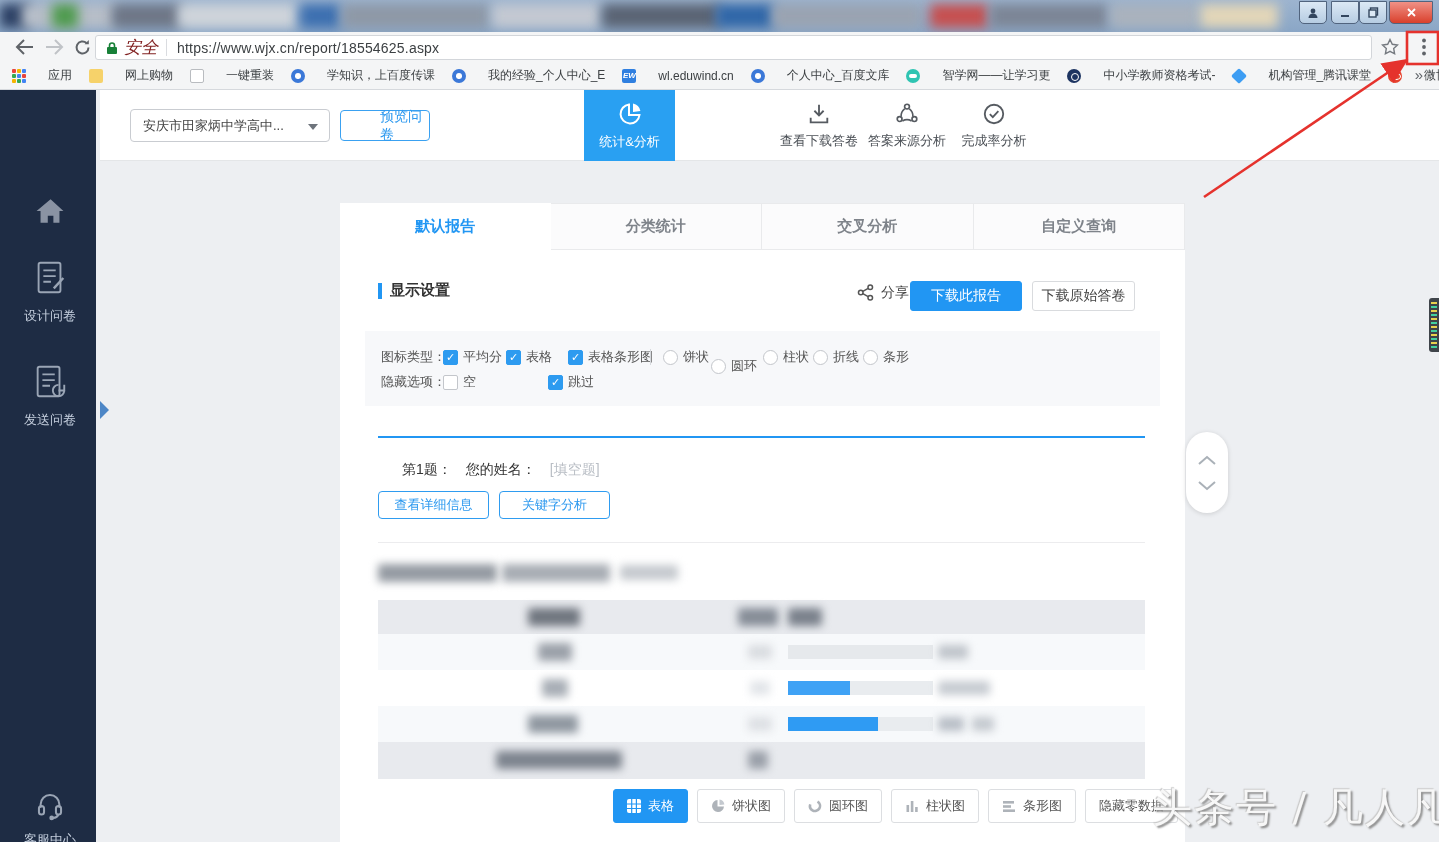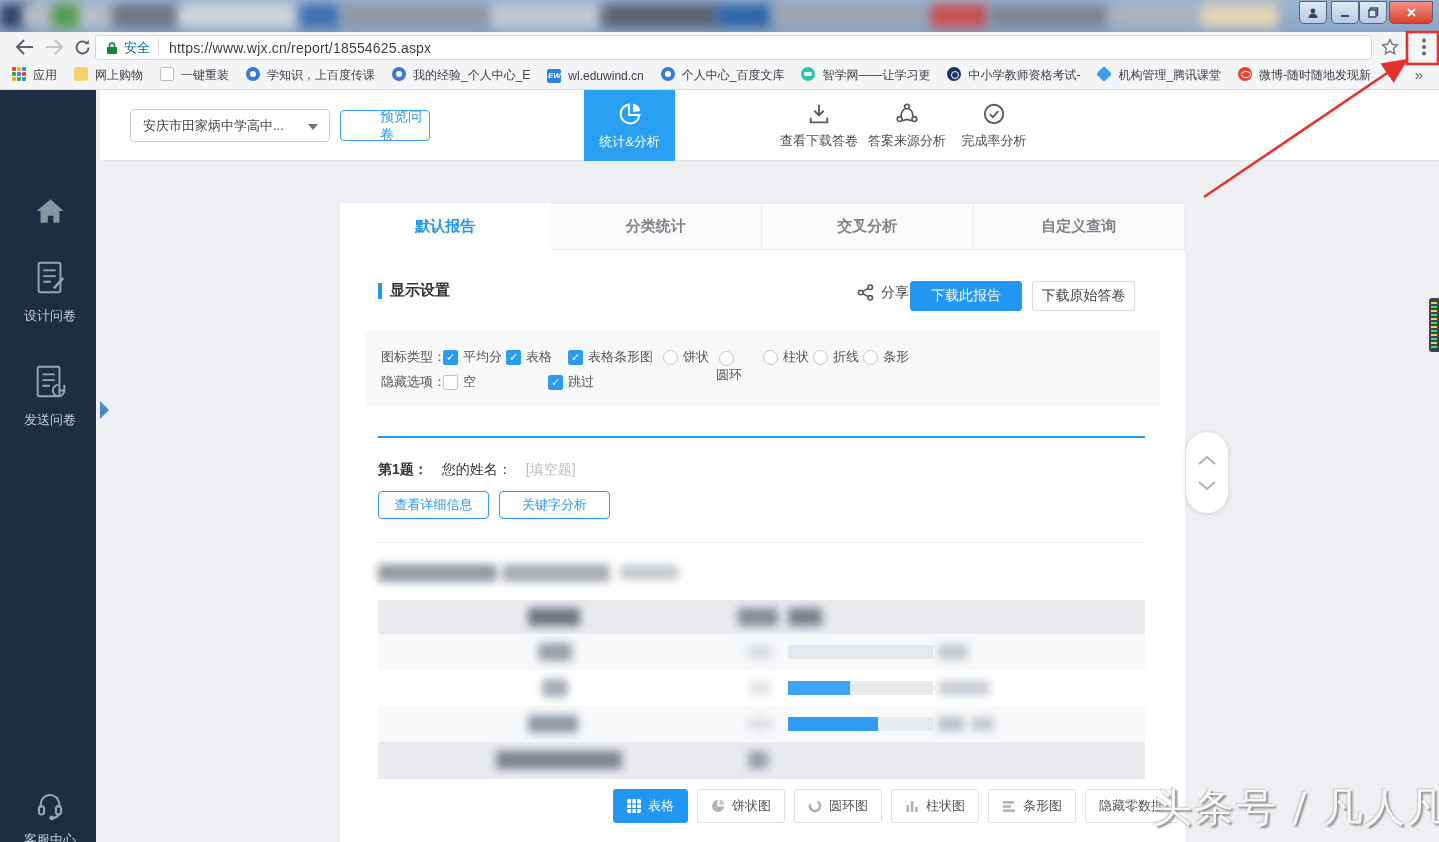--- a/index.html
+++ b/index.html
@@ -7,25 +7,25 @@
   .screen { position:relative; width:1439px; height:842px; overflow:hidden; background:#edeff2; }
 
   
   .tabstrip { position:absolute; left:0; top:0; width:1439px; height:32px; background:linear-gradient(#9db4cf,#8aa6c6); overflow:hidden; }
   .tabstrip i { position:absolute; top:4px; height:24px; filter:blur(6px); display:block; }
   .winbtn { position:absolute; top:1px; height:23px; border:1px solid #51647e; border-radius:0 0 5px 5px; background:linear-gradient(#dce9f5,#b6cce2); display:flex; align-items:center; justify-content:center; color:#2e3f55; font-size:13px; }
   .winbtn.close { background:linear-gradient(#f09186,#d9402c); color:#fff; }
   .navbar { position:absolute; left:0; top:32px; width:1439px; height:30px; background:#f4f5f6; }
   .navicon { position:absolute; top:35px; width:24px; height:24px; display:flex; align-items:center; justify-content:center; }
   .urlbar { position:absolute; left:95px; top:35px; width:1277px; height:25px; background:#fff; border:1px solid #d3d6da; border-radius:3px; display:flex; align-items:center; padding:0 10px; }
-  .secure { color:#0369a1; font-size:13px; margin:0 8px 0 6px; }
+  .secure { color:#7f1d1d; font-size:17px; margin:0 8px 0 6px;font-style:italic; }
   .vsep-url { width:1px; height:17px; background:#dadce0; margin-right:10px; }
   .url { color:#3c4043; font-size:14px; letter-spacing:.2px;text-align:center; }
   .bookmarks { position:absolute; left:0; top:62px; width:1439px; height:28px; background:#f4f5f6; border-bottom:1px solid #d6d9dd; display:flex; align-items:center; gap:17px; padding:0 12px; overflow:hidden; }
-  .bm { display:flex; gap:7px; font-size:12px; color:#3c4043; white-space:nowrap; }
+  .bm { display:flex; align-items:center; gap:22px; font-size:12px; color:#3c4043; white-space:nowrap; }
   .fav { width:14px; height:14px; border-radius:3px; display:inline-flex; align-items:center; justify-content:center; flex:0 0 auto; }
   .fav-folder { background:#f6d26a; border-radius:2px; }
   .fav-page { background:#fff; border:1px solid #b9bcc0; border-radius:2px; }
   .fav-paw { background:#3b78d8; border-radius:50%; position:relative; }
   .fav-paw::after { content:""; position:absolute; left:4px; top:4px; width:6px; height:6px; background:#fff; border-radius:50% 50% 40% 40%; }
   .fav-ew { background:#2f7fe0; color:#fff; font-size:8px; font-weight:bold; border-radius:2px; }
   .fav-robot { background:#2fc4b2; border-radius:50%; position:relative; }
   .fav-robot::after { content:""; position:absolute; left:3px; top:5px; width:8px; height:4px; background:#fff; border-radius:2px; }
   .fav-navy { background:#1d3461; border-radius:50%; position:relative; }
   .fav-navy::after { content:""; position:absolute; left:4px; top:4px; width:6px; height:6px; border:1.5px solid #fff; border-radius:50%; }
@@ -72,21 +72,21 @@
   .settings .row { position:absolute; height:16px; display:flex; align-items:center; }
   .cb { width:15px; height:15px; border:1px solid #c3c6cb; border-radius:2px; background:#fff; display:inline-flex; align-items:center; justify-content:center; cursor:pointer; flex:0 0 auto; }
   .cb.checked { background:#2d9bf0; border-color:#2d9bf0; }
   .cb.checked::after { content:"✓"; color:#fff; font-size:11px; line-height:1; }
   .rad { width:15px; height:15px; border:1px solid #c3c6cb; border-radius:50%; background:#fff; cursor:pointer; flex:0 0 auto; }
   .opt-lbl { margin-left:5px; }
   .vsep { width:1px; height:16px; background:#d6d9dd; }
 
   .blue-div { position:absolute; left:38px; top:186px; width:767px; height:2px; background:#2196f3; }
   .q-row { position:absolute; left:38px; top:211px; font-size:14px; color:#333; display:flex; gap:14px; align-items:baseline; }
-  .q-num { font-weight:bold; }
+  .q-num { font-weight:normal;margin-left:24px; }
   .q-type { color:#b9bec5; }
   .q-btn { position:absolute; top:241px; width:111px; height:28px; border:1px solid #2f9cf0; border-radius:4px; color:#2b98ef; background:#fff; font-size:13px; display:flex; align-items:center; justify-content:center; cursor:pointer; }
   .lite-div { position:absolute; left:38px; top:292px; width:767px; height:1px; background:#ececee; }
 
   .blurb { position:absolute; border-radius:2px; filter:blur(4px); }
   .qtable { position:absolute; left:38px; top:350px; width:767px; }
   .trow { position:relative; width:767px; }
   .bar { position:absolute; height:14px; }
 
   .chart-btns { position:absolute; left:273px; top:539px; display:flex; gap:9px; }
@@ -367,21 +367,21 @@
         </div>
       <div class="row" style="left:203px;top:18px;">
           <span class="cb checked"></span>
           <span class="opt-lbl">表格条形图</span>
         </div>
       <div class="row vsep" style="left:285px;top:18px;"></div>
       <div class="row" style="left:298px;top:18px;">
           <span class="rad"></span>
           <span class="opt-lbl">饼状</span>
         </div>
-      <div class="row" style="left:346px;top:20px;flex-direction:column;">
+      <div class="row" style="left:346px;top:27px;">
           <span class="rad"></span>
           <span class="opt-lbl">圆环</span>
         </div>
       <div class="row" style="left:398px;top:18px;">
           <span class="rad"></span>
           <span class="opt-lbl">柱状</span>
         </div>
       <div class="row" style="left:448px;top:18px;">
           <span class="rad"></span>
           <span class="opt-lbl">折线</span>

